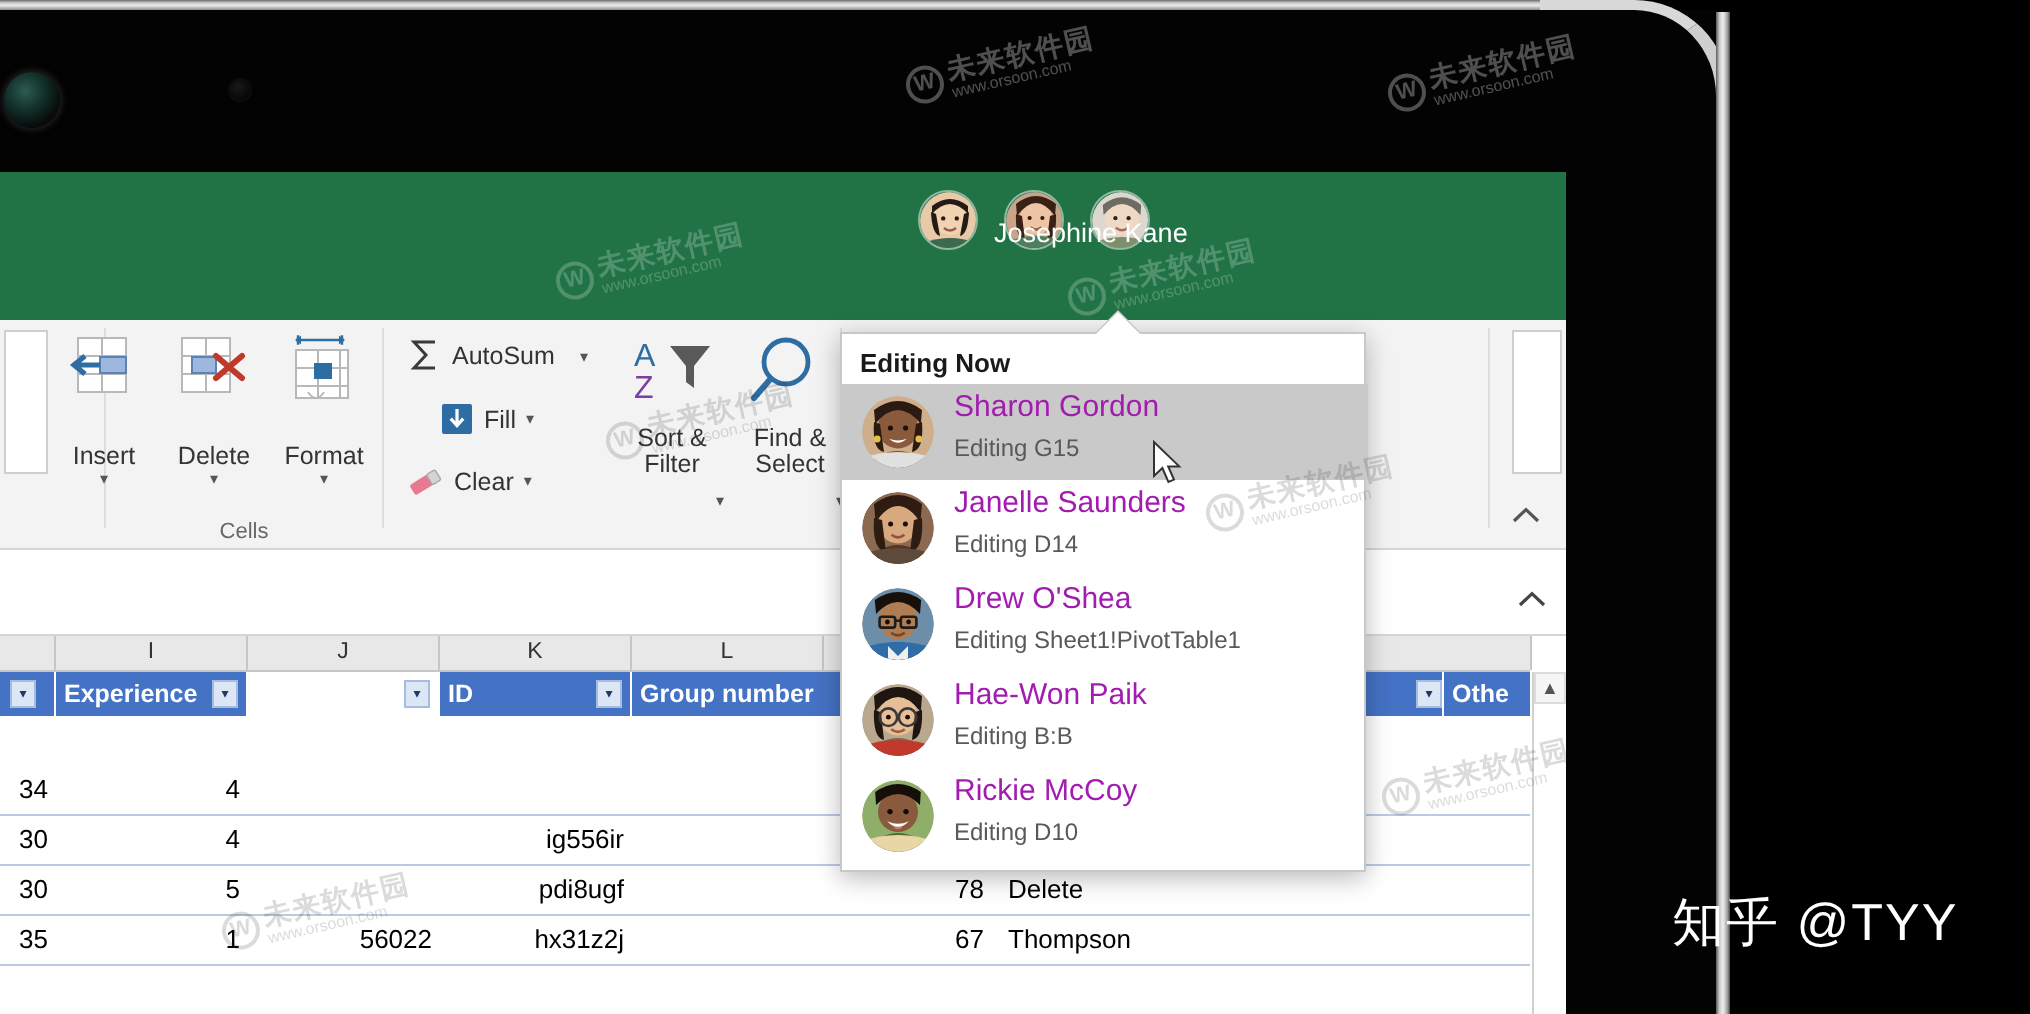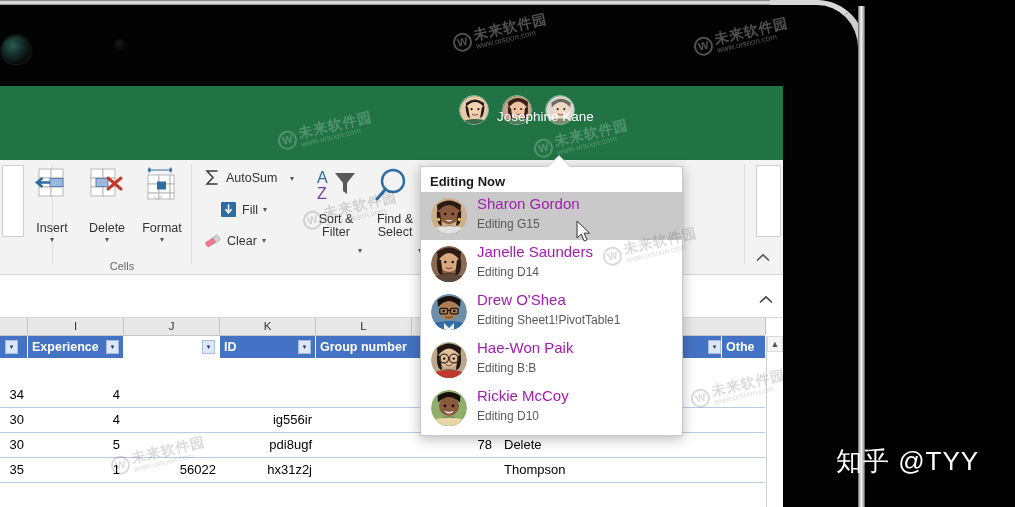--- a/index.html
+++ b/index.html
@@ -509,20 +509,21 @@
       <div class="cell num" style="left:220px;width:96px;">pdi8ugf</div>
       <div class="cell num" style="left:316px;width:180px;">78</div>
       <div class="cell txt" style="left:500px;width:120px;">Delete</div>
     </div>
 
     <div class="datarow" style="top:140px;">
       <div class="cell num" style="left:0;width:28px;">35</div>
       <div class="cell num" style="left:28px;width:96px;">1</div>
       <div class="cell num" style="left:124px;width:96px;">56022</div>
       <div class="cell num" style="left:220px;width:96px;">hx31z2j</div>
+      <div class="cell num" style="left:316px;width:180px;">67</div>
       <div class="cell txt" style="left:500px;width:120px;">Thompson</div>
     </div>
 
     <div class="vscroll">
       <div class="vsc-top">▲</div>
     </div>
   </div>
 
   <div class="flyout-tail"></div>
   <div class="flyout">

